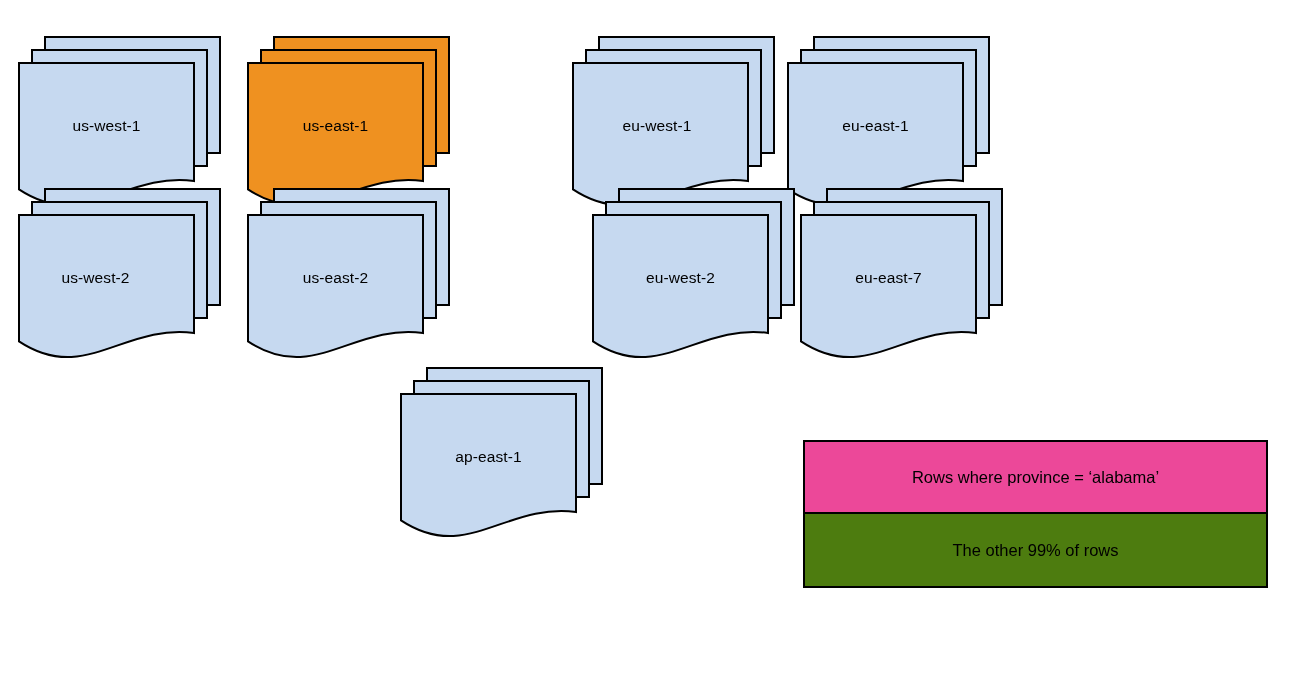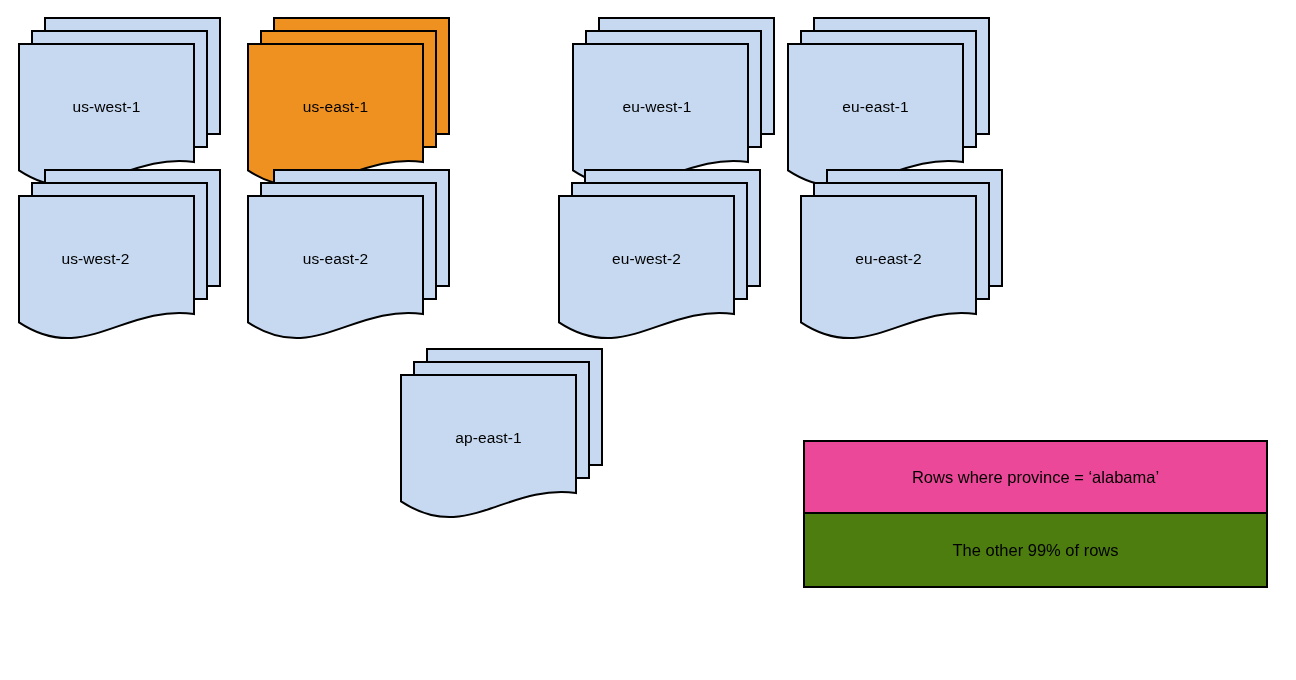--- a/index.html
+++ b/index.html
@@ -13,20 +13,21 @@
   }
   #canvas {
     position: relative;
     width: 1296px;
     height: 680px;
     background: #ffffff;
     overflow: hidden;
   }
   .doc-stack {
     position: absolute;
+    margin-top: 19px;
   }
   .doc-stack svg {
     display: block;
     overflow: visible;
   }
   .doc-label {
     position: absolute;
     font-family: "Liberation Sans", sans-serif;
     font-size: 15.5px;
     color: #000000;
@@ -137,21 +138,21 @@
         </g>
         <g transform="translate(13,13)">
           <path d="M 0 0 L 175 0 L 175 116 L 0 116 Z" fill="#c6d9f0" stroke="#000000" stroke-width="2" stroke-linejoin="miter"></path>
         </g>
         <g transform="translate(0,26)">
           <path d="M 0 0 L 175 0 L 175 118 C 126 111.4 91 139.6 52.5 142 C 29.750000000000004 143.2 12.250000000000002 134.5 0 126.4 Z" fill="#c6d9f0" stroke="#000000" stroke-width="2" stroke-linejoin="miter"></path>
         </g>
       </svg>
       <div class="doc-label" style="left: 0px; top: 80.28px; width: 175px;">us-east-2</div>
     </div>
-    <div class="doc-stack" style="left: 559px; top: 170px; width: 201px; height: 174px;">
+    <div class="doc-stack" style="left: 593px; top: 170px; width: 201px; height: 174px;">
       <svg width="201" height="174" viewBox="0 0 201 174">
         <g transform="translate(26,0)">
           <path d="M 0 0 L 175 0 L 175 116 L 0 116 Z" fill="#c6d9f0" stroke="#000000" stroke-width="2" stroke-linejoin="miter"></path>
         </g>
         <g transform="translate(13,13)">
           <path d="M 0 0 L 175 0 L 175 116 L 0 116 Z" fill="#c6d9f0" stroke="#000000" stroke-width="2" stroke-linejoin="miter"></path>
         </g>
         <g transform="translate(0,26)">
           <path d="M 0 0 L 175 0 L 175 118 C 126 111.4 91 139.6 52.5 142 C 29.750000000000004 143.2 12.250000000000002 134.5 0 126.4 Z" fill="#c6d9f0" stroke="#000000" stroke-width="2" stroke-linejoin="miter"></path>
         </g>
@@ -163,21 +164,21 @@
         <g transform="translate(26,0)">
           <path d="M 0 0 L 175 0 L 175 116 L 0 116 Z" fill="#c6d9f0" stroke="#000000" stroke-width="2" stroke-linejoin="miter"></path>
         </g>
         <g transform="translate(13,13)">
           <path d="M 0 0 L 175 0 L 175 116 L 0 116 Z" fill="#c6d9f0" stroke="#000000" stroke-width="2" stroke-linejoin="miter"></path>
         </g>
         <g transform="translate(0,26)">
           <path d="M 0 0 L 175 0 L 175 118 C 126 111.4 91 139.6 52.5 142 C 29.750000000000004 143.2 12.250000000000002 134.5 0 126.4 Z" fill="#c6d9f0" stroke="#000000" stroke-width="2" stroke-linejoin="miter"></path>
         </g>
       </svg>
-      <div class="doc-label" style="left: 0px; top: 80.28px; width: 175px;">eu-east-2</div>
+      <div class="doc-label" style="left: 0px; top: 80.28px; width: 175px;">eu-east-7</div>
     </div>
     <div class="doc-stack" style="left: 401px; top: 349px; width: 201px; height: 174px;">
       <svg width="201" height="174" viewBox="0 0 201 174">
         <g transform="translate(26,0)">
           <path d="M 0 0 L 175 0 L 175 116 L 0 116 Z" fill="#c6d9f0" stroke="#000000" stroke-width="2" stroke-linejoin="miter"></path>
         </g>
         <g transform="translate(13,13)">
           <path d="M 0 0 L 175 0 L 175 116 L 0 116 Z" fill="#c6d9f0" stroke="#000000" stroke-width="2" stroke-linejoin="miter"></path>
         </g>
         <g transform="translate(0,26)">

